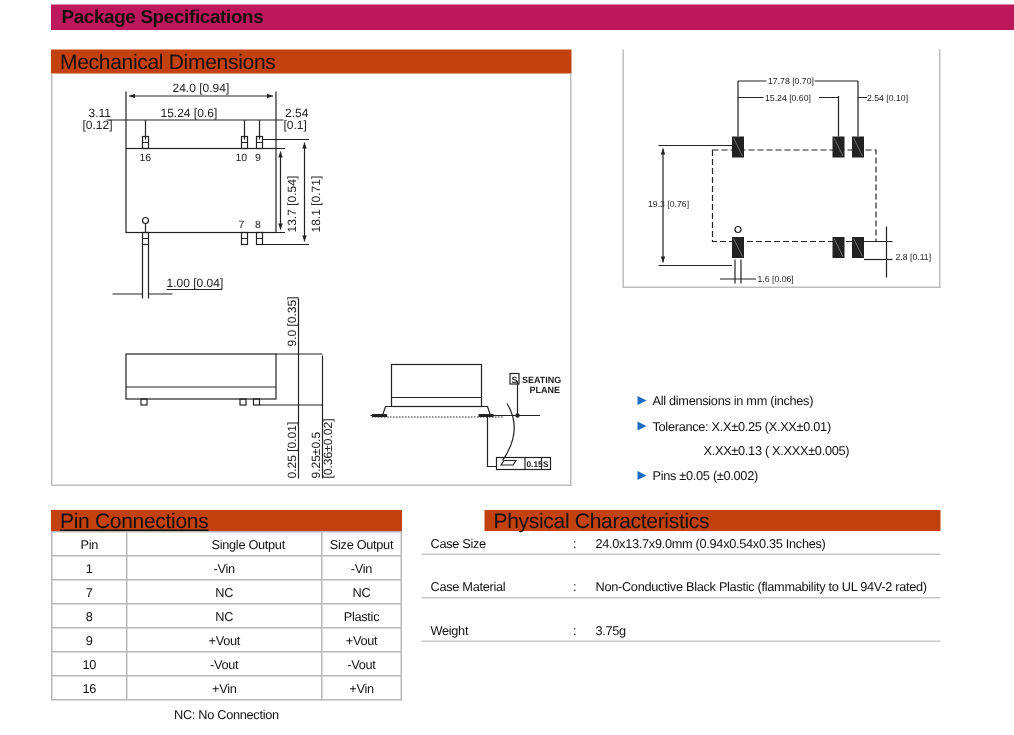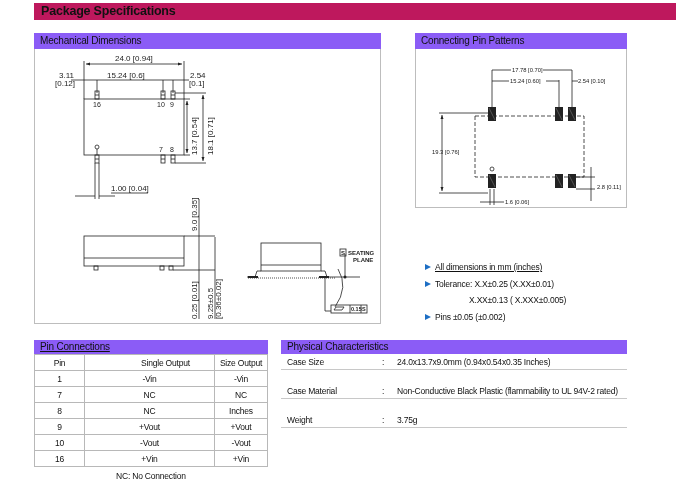--- a/index.html
+++ b/index.html
@@ -1,21 +1,21 @@
 <!DOCTYPE html>
 <html><head>
 <meta charset="utf-8">
 <style>
   html, body { margin:0; padding:0; background:#ffffff; }
   body { width:676px; height:490px; position:relative; overflow:hidden;
          font-family:"Liberation Sans", sans-serif; color:#111; }
   .abs { position:absolute; }
   .title-bar { left:34px; top:3px; width:668px; height:17px; background:#be185d; }
   .title-bar span { position:absolute; left:7px; top:1px; font-size:12.5px; font-weight:bold; letter-spacing:-0.2px; }
-  .sec-head { background:#8b5cf6; font-size:10px; height:16px; line-height:16px; padding-left:6px; box-sizing:border-box; letter-spacing:-0.2px; }
+  .sec-head { background:#c2410c; font-size:14px; height:16px; line-height:16px; padding-left:6px; box-sizing:border-box; letter-spacing:-0.2px; }
   .panel { border:1px solid #bdbdbd; border-top:none; box-sizing:border-box; }
   svg text { font-family:"Liberation Sans", sans-serif; }
   .notes { left:425px; top:262px; font-size:8.5px; letter-spacing:-0.2px; }
   .note { position:absolute; white-space:nowrap; }
   .note .tri { display:inline-block; width:0; height:0; border-left:6px solid #1e6fc4; border-top:3.5px solid transparent; border-bottom:3.5px solid transparent; margin-right:4px; vertical-align:0px; }
   table.pins { border-collapse:collapse; font-size:8.5px; letter-spacing:-0.2px; }
   table.pins td, table.pins th { border:1px solid #b8b8b8; height:15px; padding:0; text-align:center; font-weight:normal; }
   .phys-row { position:absolute; font-size:8.5px; letter-spacing:-0.2px; white-space:nowrap; }
   .phys-line { position:absolute; height:1px; background:#c8c8c8; }
 </style>
@@ -130,21 +130,20 @@
         <text font-size="6" font-weight="bold" x="313" y="206">SEATING</text>
         <text font-size="6" font-weight="bold" x="318" y="213">PLANE</text>
         <text font-size="5.5" font-weight="bold" x="316" y="262">0.15</text>
         <text font-size="5.5" font-weight="bold" x="327" y="262">S</text>
       </g>
     </svg>
   </div>
 </div>
 
 <div class="abs" style="left:415px;top:33px;width:212px;">
-  <div class="sec-head">Connecting Pin Patterns</div>
   <div class="panel" style="height:159px;position:relative;">
     <svg width="212" height="159" viewBox="0 0 212 159" style="position:absolute;left:0;top:0;">
       <g stroke="#222" stroke-width="0.8" fill="none">
         <rect x="59" y="67" width="109" height="61" stroke-dasharray="4,2"></rect>
         <line x1="76" y1="21" x2="76" y2="58"></line>
         <line x1="143" y1="31" x2="143" y2="58"></line>
         <line x1="156" y1="21" x2="156" y2="58"></line>
         <line x1="76" y1="21" x2="95" y2="21"></line>
         <line x1="127" y1="21" x2="156" y2="21"></line>
         <line x1="76" y1="32" x2="93" y2="32"></line>
@@ -185,21 +184,21 @@
         <text x="162" y="34">2.54 [0.10]</text>
         <text x="16" y="105">19.3 [0.76]</text>
         <text x="181" y="140">2.8 [0.11]</text>
         <text x="89" y="155">1.6 [0.06]</text>
       </g>
     </svg>
   </div>
 </div>
 
 <div class="abs notes">
-  <div class="note" style="left:0;top:0;text-decoration:underline;"><span class="tri"></span><span>All dimensions in mm (inches)</span></div>
+  <div class="note" style="left:0;top:0;"><span class="tri"></span><span>All dimensions in mm (inches)</span></div>
   <div class="note" style="left:0;top:17px;"><span class="tri"></span><span>Tolerance: X.X±0.25 (X.XX±0.01)</span></div>
   <div class="note" style="left:44px;top:33px;"><span>X.XX±0.13 ( X.XXX±0.005)</span></div>
   <div class="note" style="left:0;top:50px;"><span class="tri"></span><span>Pins ±0.05 (±0.002)</span></div>
 </div>
 
 <div class="abs" style="left:34px;top:340px;width:234px;">
   <div class="sec-head" style="height:14px;line-height:14px;text-decoration:underline;">Pin Connections</div>
   <table class="pins" style="width:234px;border-radius:11px;">
     <tbody>
         <tr>
@@ -213,21 +212,21 @@
           <td>-Vin</td>
         </tr>
     <tr>
           <td>7</td>
           <td>NC</td>
           <td>NC</td>
         </tr>
     <tr>
           <td>8</td>
           <td>NC</td>
-          <td>Inches</td>
+          <td>Plastic</td>
         </tr>
     <tr>
           <td>9</td>
           <td>+Vout</td>
           <td>+Vout</td>
         </tr>
     <tr>
           <td>10</td>
           <td>-Vout</td>
           <td>-Vout</td>
@@ -236,21 +235,21 @@
           <td>16</td>
           <td>+Vin</td>
           <td>+Vin</td>
         </tr>
   </tbody>
     </table>
 </div>
 <div class="abs" style="left:116px;top:471px;font-size:8.5px;letter-spacing:-0.2px;">NC: No Connection</div>
 
 <div class="abs" style="left:281px;top:340px;width:346px;height:98px;">
-  <div class="sec-head" style="height:14px;line-height:14px;">Physical Characteristics</div>
+  <div class="sec-head" style="height:14px;line-height:14px;margin-left:42px;">Physical Characteristics</div>
   <div class="phys-row" style="left:6px;top:17px;">Case Size</div>
   <div class="phys-row" style="left:101px;top:17px;">:</div>
   <div class="phys-row" style="left:116px;top:17px;">24.0x13.7x9.0mm (0.94x0.54x0.35 Inches)</div>
   <div class="phys-line" style="left:0;top:29px;width:346px;"></div>
   <div class="phys-row" style="left:6px;top:46px;">Case Material</div>
   <div class="phys-row" style="left:101px;top:46px;">:</div>
   <div class="phys-row" style="left:116px;top:46px;">Non-Conductive Black Plastic (flammability to UL 94V-2 rated)</div>
   <div class="phys-line" style="left:0;top:58px;width:346px;"></div>
   <div class="phys-row" style="left:6px;top:75px;">Weight</div>
   <div class="phys-row" style="left:101px;top:75px;">:</div>

